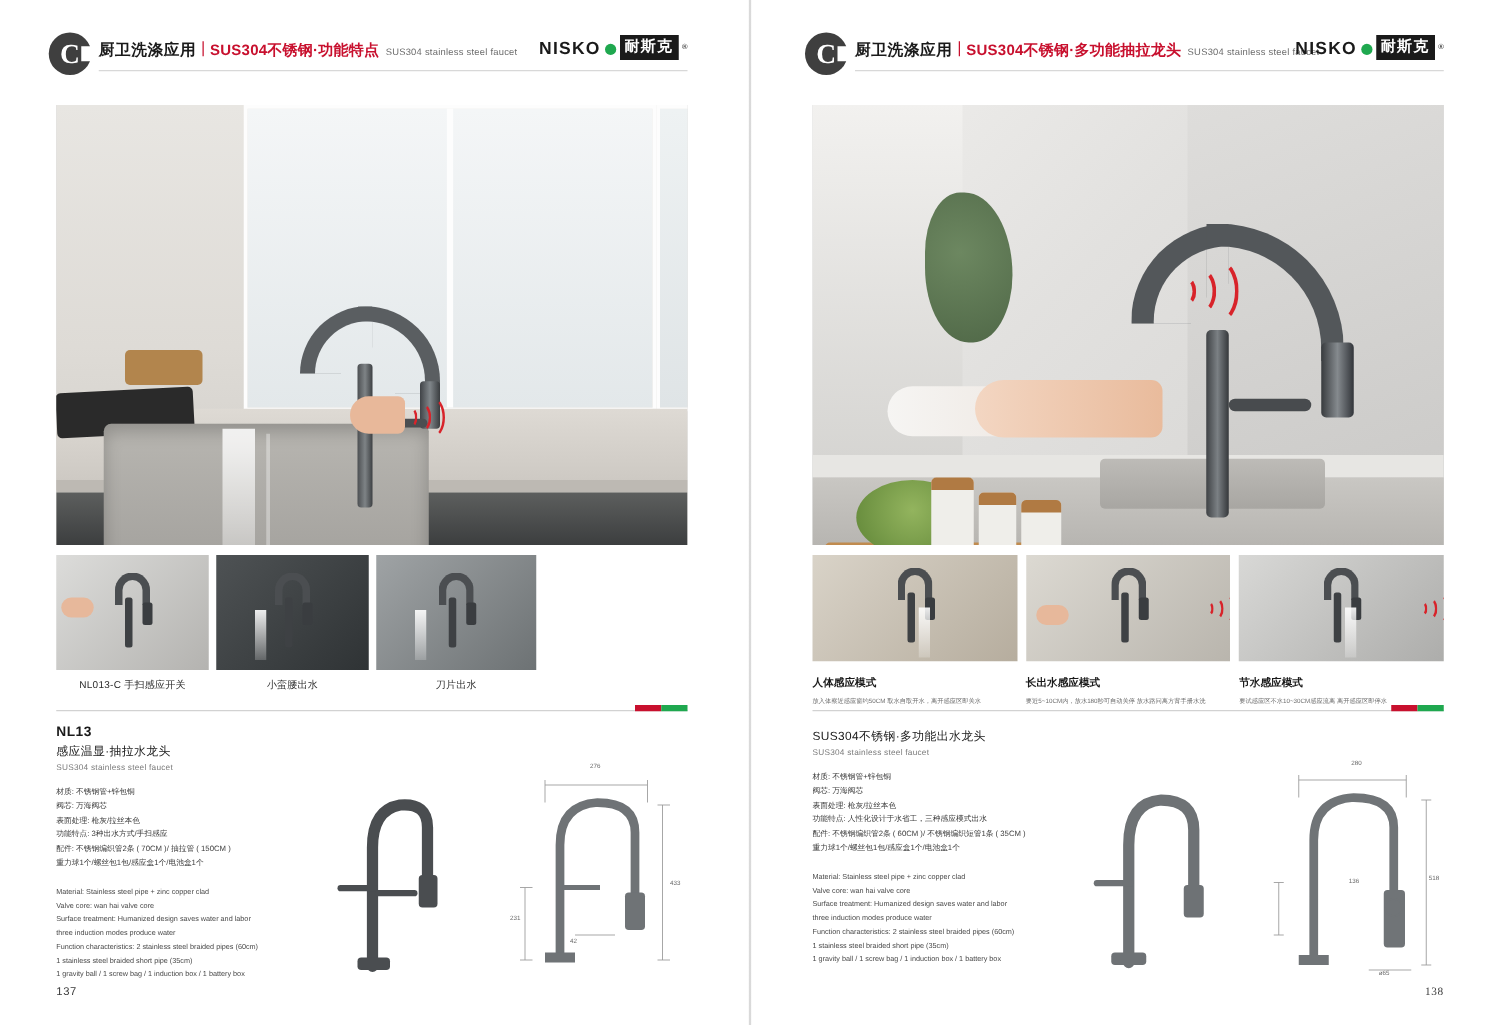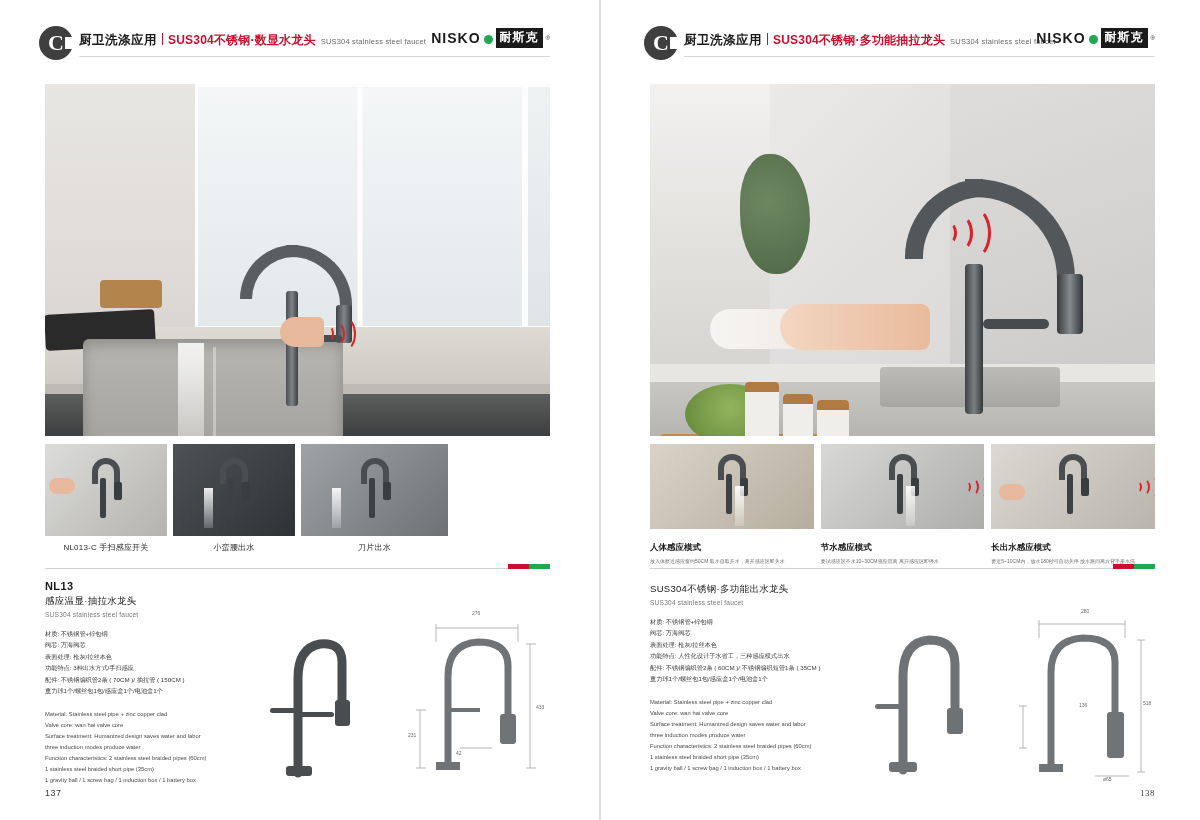--- a/index.html
+++ b/index.html
@@ -168,21 +168,21 @@
 <div class="spread">
 
   <div class="page left">
     <div class="page-inner">
 
       <div class="hdr">
         <div class="hdr-c">C</div>
         <div class="hdr-txt">
           <span class="hdr-cn">厨卫洗涤应用</span>
           <span class="hdr-bar"></span>
-          <span class="hdr-red">SUS304不锈钢·数显水龙头</span>
+          <span class="hdr-red">SUS304不锈钢·功能特点</span>
           <span class="hdr-en">SUS304 stainless steel faucet</span>
         </div>
         <div class="hdr-rule"></div>
         <div class="brand">
           <span class="brand-n">NISKO</span>
           <span class="brand-dot"></span>
           <span class="brand-cn">耐斯克</span>
           <span class="brand-tm">®</span>
         </div>
       </div>
@@ -230,21 +230,21 @@
           <div class="thumb tb3">
             <div class="mini-f">
                 <div class="ma"></div>
                 <div class="mb"></div>
                 <div class="mh"></div>
               </div>
             <div class="mini-w"></div>
           </div>
           <div class="thumb-cap">小蛮腰出水</div>
         </div>
-        <div class="tcell" style="width:147px">
+        <div class="tcell" style="width:128px">
           <div class="thumb tb4">
             <div class="mini-f">
                 <div class="ma"></div>
                 <div class="mb"></div>
                 <div class="mh"></div>
               </div>
             <div class="mini-w"></div>
           </div>
           <div class="thumb-cap">刀片出水</div>
         </div>
@@ -383,57 +383,57 @@
               </div>
             <div class="mini-w" style="left:52%;top:42px;"></div>
           </div>
           <div class="r-cap">
             <span class="t1">人体感应模式</span>
             <span class="t2">放入体察近感应窗约50CM
 取水自取开水，离开感应区即关水</span>
           </div>
         </div>
         <div class="r-thumb">
+          <div class="img tb7">
+            <div class="mini-f" style="top:8px;">
+                <div class="ma"></div>
+                <div class="mb"></div>
+                <div class="mh"></div>
+              </div>
+            <div class="mini-hand" style="top:40px;left:8px;"></div>
+            <div class="mini-wave">
+                <i class="mw1"></i>
+                <i class="mw2"></i>
+                <i class="mw3"></i>
+              </div>
+          </div>
+          <div class="r-cap">
+            <span class="t1">长出水感应模式</span>
+            <span class="t2">要近5~10CM内，放水180秒可自动关停
+放水路问离方背手册水洗</span>
+          </div>
+        </div>
+        <div class="r-thumb">
           <div class="img tb6">
             <div class="mini-f" style="top:8px;">
                 <div class="ma"></div>
                 <div class="mb"></div>
                 <div class="mh"></div>
               </div>
             <div class="mini-w" style="left:52%;top:42px;"></div>
             <div class="mini-wave">
                 <i class="mw1"></i>
                 <i class="mw2"></i>
                 <i class="mw3"></i>
               </div>
           </div>
           <div class="r-cap">
             <span class="t1">节水感应模式</span>
             <span class="t2">要试感应区不水10~30CM感应流离
 离开感应区即停水</span>
-          </div>
-        </div>
-        <div class="r-thumb">
-          <div class="img tb7">
-            <div class="mini-f" style="top:8px;">
-                <div class="ma"></div>
-                <div class="mb"></div>
-                <div class="mh"></div>
-              </div>
-            <div class="mini-hand" style="top:40px;left:8px;"></div>
-            <div class="mini-wave">
-                <i class="mw1"></i>
-                <i class="mw2"></i>
-                <i class="mw3"></i>
-              </div>
-          </div>
-          <div class="r-cap">
-            <span class="t1">长出水感应模式</span>
-            <span class="t2">要近5~10CM内，放水180秒可自动关停
-放水路问离方背手册水洗</span>
           </div>
         </div>
       </div>
 
       <div class="sep"></div>
       <div class="sep-flag">
         <span class="f-red"></span>
           <span class="f-grn"></span>
       </div>
 

